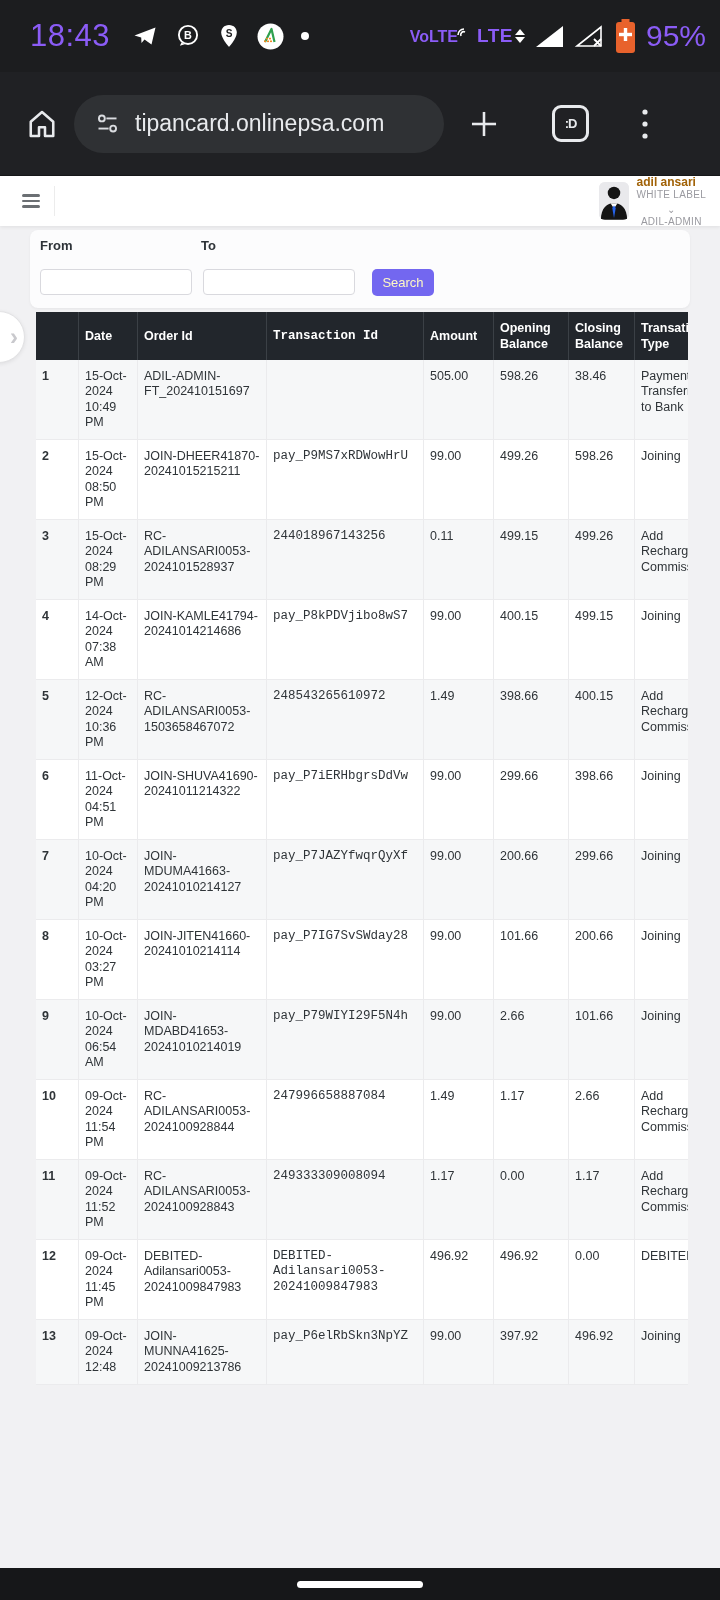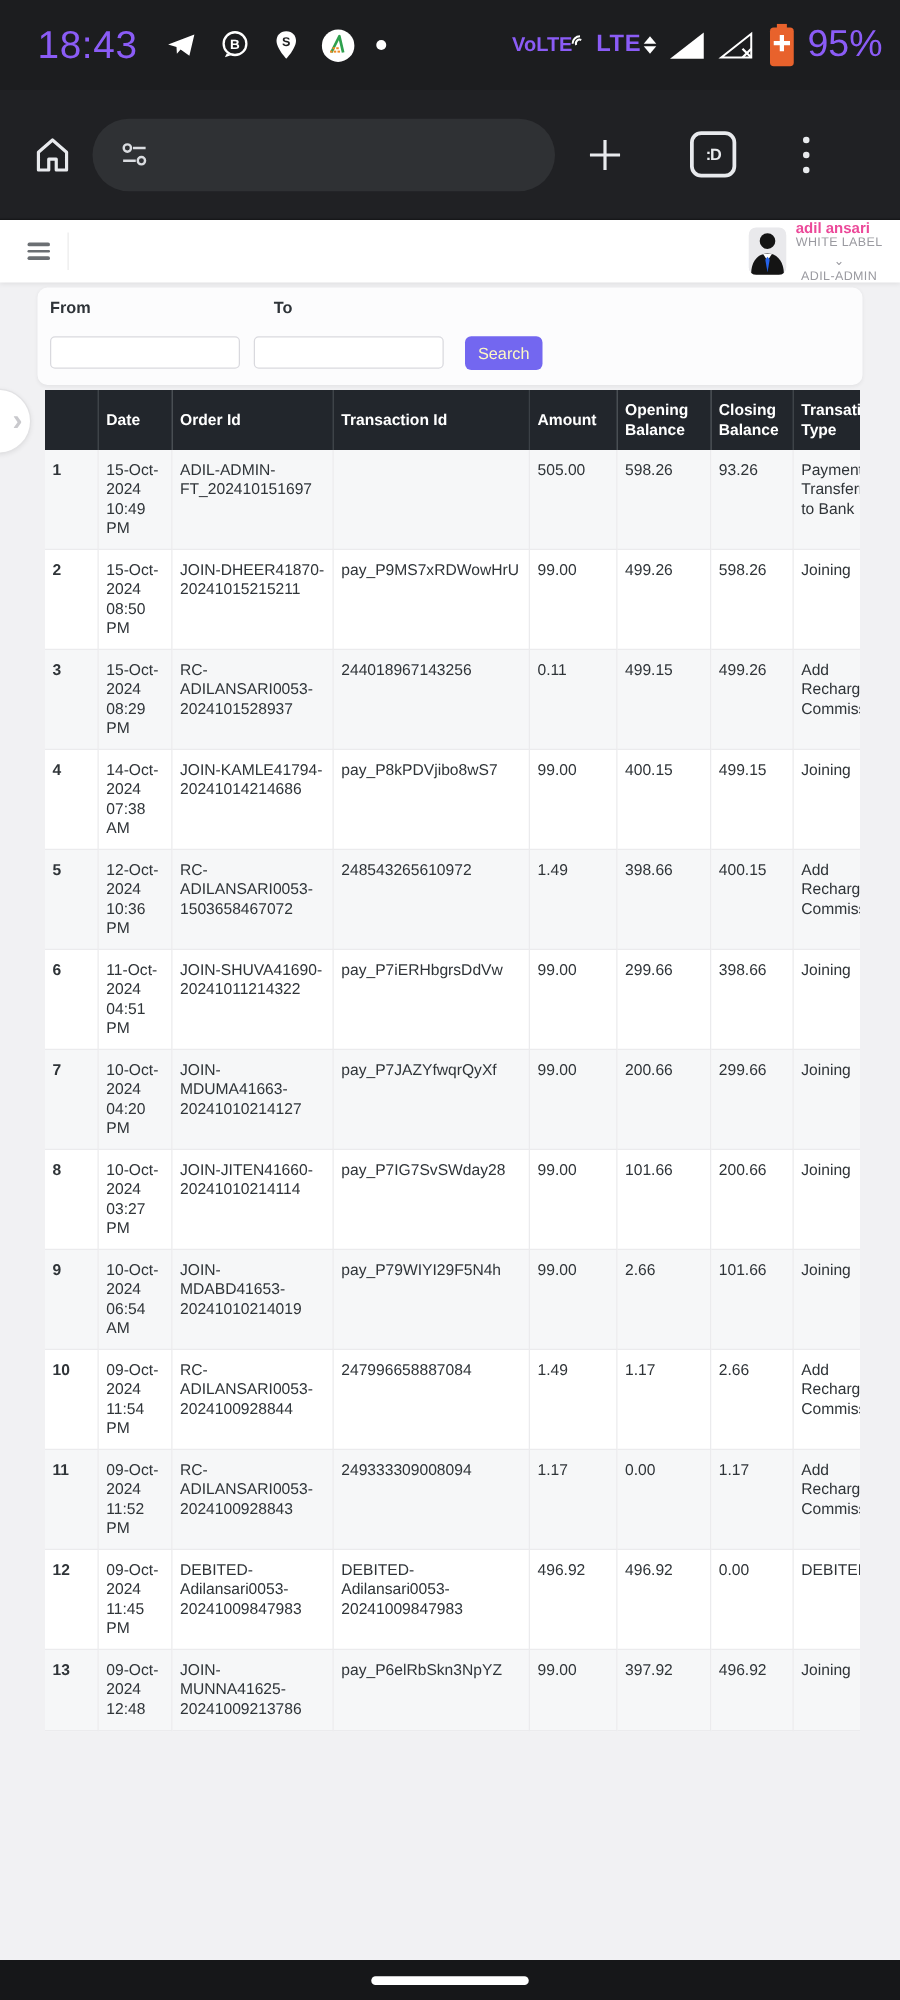--- a/index.html
+++ b/index.html
@@ -54,32 +54,32 @@
     display:flex;align-items:center;box-sizing:border-box;padding:0 14px 0 22px;
     box-shadow:0 1px 4px rgba(0,0,0,.08);z-index:3;
   }
   .hamburger{display:flex;flex-direction:column;gap:3px;width:20px;cursor:pointer;}
   .hamburger span{display:block;height:2.5px;background:#6b6f73;border-radius:2px;}
   .hb1{width:18px;}.hb2{width:18px;}.hb3{width:18px;}
   .hdr-divider{width:1px;height:30px;background:#ececec;margin:0 12px;}
   .user-chip{margin-left:auto;display:flex;align-items:center;gap:8px;cursor:pointer;}
   .avatar{width:30px;height:38px;border-radius:6px;background:#e9e9ec;overflow:hidden;display:block;}
   .user-meta{display:flex;flex-direction:column;line-height:12px;}
-  .user-name{font-size:12px;font-weight:700;color:#ec4899;line-height:14px;}
+  .user-name{font-size:12px;font-weight:700;color:#a16207;line-height:14px;}
   .user-sub{font-size:10px;color:#9a9aa0;letter-spacing:.3px;line-height:12px;display:flex;align-items:center;gap:3px;flex-direction:column;}
   .chev{font-size:10px;color:#9a9aa0;}
 
   
   .filter-card{
     left:30px;top:230px;width:660px;height:78px;background:#fcfcfd;border-radius:8px;
     box-shadow:0 1px 3px rgba(0,0,0,.05);
   }
   .f-label{position:absolute;top:8px;font-size:13px;font-weight:700;color:#2e3338;}
   .lbl-from{left:10px;}
-  .lbl-to{left:189px;}
+  .lbl-to{left:171px;}
   .f-input{
     position:absolute;top:39px;width:152px;height:26px;border:1px solid #d9d9de;border-radius:4px;
     background:#fff;font-size:13px;padding:0 8px;box-sizing:border-box;color:#333;outline:none;
   }
   .inp-from{left:10px;}
   .inp-to{left:173px;}
   .search-btn{
     position:absolute;left:342px;top:39px;width:62px;height:27px;border:none;border-radius:5px;
     background:#7367f0;color:#fef9c3;font-size:13px;font-family:"Liberation Sans",sans-serif;cursor:pointer;
   }
@@ -95,21 +95,21 @@
     font-size:12.5px;color:#2f3438;padding:9px 6px;vertical-align:top;line-height:1.22;
     border-right:1px solid #ebebed;border-bottom:1px solid #ebebed;
     overflow-wrap:break-word;word-wrap:break-word;
   }
   tbody tr:nth-child(odd) td{background:#f6f7f8;}
   tbody tr:nth-child(even) td{background:#ffffff;}
   td:nth-child(1){font-weight:700;}
   th:nth-child(1),td:nth-child(1){width:30px;}
   th:nth-child(2),td:nth-child(2){width:46px;}
   th:nth-child(3),td:nth-child(3){width:116px;}
-  th:nth-child(4),td:nth-child(4){width:144px;}
+  th:nth-child(4),td:nth-child(4){width:144px;font-family:Liberation Mono, monospace;}
   th:nth-child(5),td:nth-child(5){width:57px;}
   th:nth-child(6),td:nth-child(6){width:62px;}
   th:nth-child(7),td:nth-child(7){width:53px;}
   th:nth-child(8),td:nth-child(8){width:77px;}
   th:nth-child(9),td:nth-child(9){width:80px;}
 
   
   .slide-handle{
     left:-27px;top:311px;width:52px;height:52px;border-radius:50%;background:#fff;
     border:1px solid #e2e2e4;box-shadow:0 1px 4px rgba(0,0,0,.08);z-index:4;
@@ -194,20 +194,21 @@
         <path d="M4.5 10.5 L12 4 L19.5 10.5 V20 H14 V14.2 H10 V20 H4.5 Z" fill="none" stroke="#e8eaed" stroke-width="1.7" stroke-linejoin="round"></path>
       </svg>
   </button>
   <div class="url-pill">
     <svg width="27" height="27" viewBox="0 0 24 24">
         <circle cx="7" cy="7.5" r="2.6" fill="none" stroke="#dadce0" stroke-width="1.7"></circle>
         <line x1="11" y1="7.5" x2="20" y2="7.5" stroke="#dadce0" stroke-width="1.7"></line>
         <line x1="4" y1="16.5" x2="13" y2="16.5" stroke="#dadce0" stroke-width="1.7"></line>
         <circle cx="17" cy="16.5" r="2.6" fill="none" stroke="#dadce0" stroke-width="1.7"></circle>
       </svg>
+    <span class="url-text">tipancard.onlinepsa.com</span>
   </div>
   <button class="tb-btn plus-btn">
     <svg width="34" height="34" viewBox="0 0 24 24">
         <line x1="12" y1="3.5" x2="12" y2="20.5" stroke="#e8eaed" stroke-width="1.8"></line>
         <line x1="3.5" y1="12" x2="20.5" y2="12" stroke="#e8eaed" stroke-width="1.8"></line>
       </svg>
   </button>
   <button class="tb-btn" style="margin-left:28px;">
     <span class="tab-box">:D</span>
   </button>
@@ -271,21 +272,21 @@
         </tr>
       </thead>
     <tbody>
         <tr>
           <td>1</td>
           <td>15-Oct-2024 10:49 PM</td>
           <td>ADIL-ADMIN-FT_202410151697</td>
           <td></td>
           <td>505.00</td>
           <td>598.26</td>
-          <td>93.26</td>
+          <td>38.46</td>
           <td>Payment Transferred to Bank</td>
         </tr>
         <tr>
           <td>2</td>
           <td>15-Oct-2024 08:50 PM</td>
           <td>JOIN-DHEER41870-20241015215211</td>
           <td>pay_P9MS7xRDWowHrU</td>
           <td>99.00</td>
           <td>499.26</td>
           <td>598.26</td>

